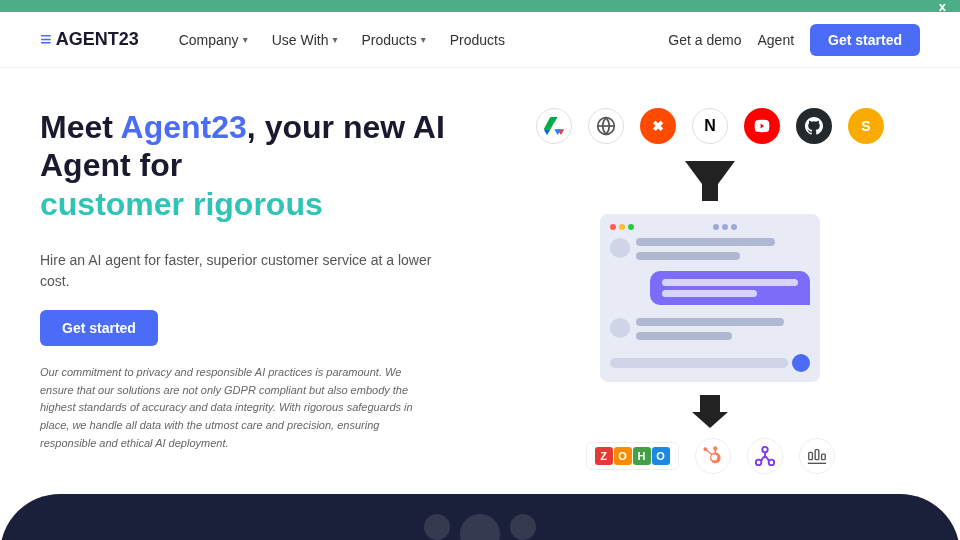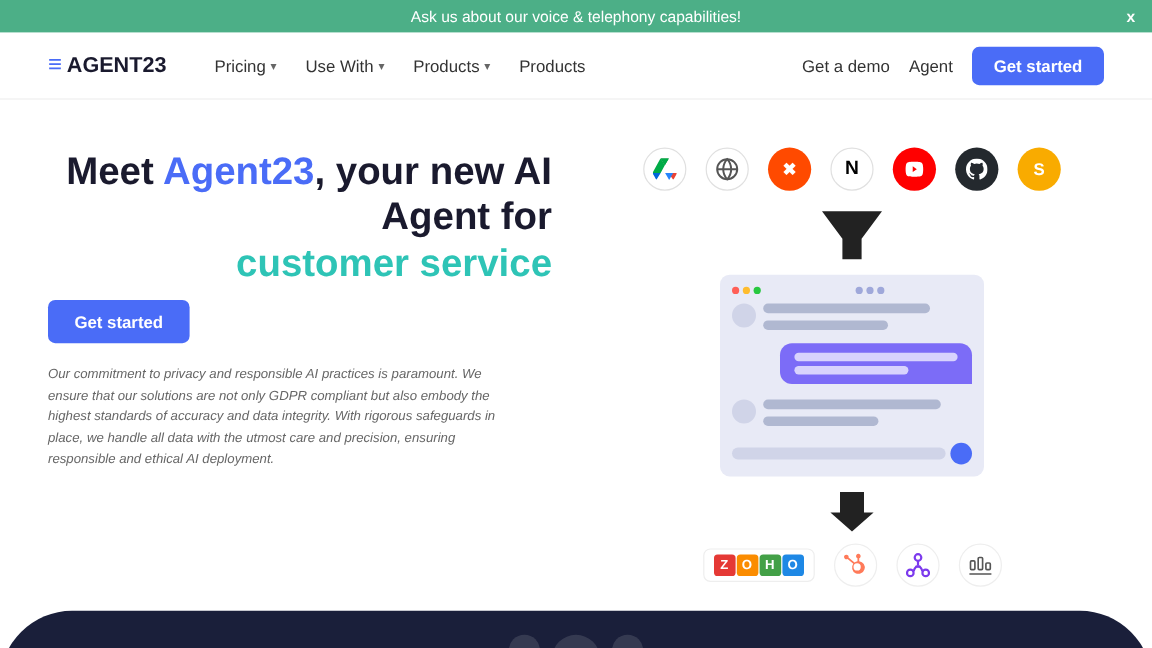--- a/index.html
+++ b/index.html
@@ -101,22 +101,21 @@
     }
     .hero-left {
       flex: 1;
       max-width: 440px;
     }
     .hero-title {
       font-size: 32px;
       font-weight: 700;
       line-height: 1.2;
       color: #1a1a2e;
-      margin-bottom: 12px;
-      text-align: right;
+      margin-bottom: 27px;
     }
     .hero-title .highlight-blue {
       color: #4a6cf7;
     }
     .hero-title .highlight-green {
       color: #2ec4b6;
       display: block;
     }
     .hero-subtitle {
       font-size: 14px;
@@ -314,32 +313,31 @@
     .main-content {
       display: flex;
       flex-direction: column;
       height: calc(540px - 32px - 56px);
     }
   </style>
 </head>
 <body>
 
 <div class="top-banner">
-  <span>Ask us about our voice &amp; telephony capabilities!</span>
   <span class="banner-close">x</span>
 </div>
 
 <nav>
   <div class="logo">
     <span class="logo-icon">≡</span>
     <span>AGENT23</span>
   </div>
   <div class="nav-links">
     <span class="nav-link">
-      <span>Pricing</span>
+      <span>Company</span>
       <span class="chevron">▾</span>
     </span>
     <span class="nav-link">
       <span>Use With</span>
       <span class="chevron">▾</span>
     </span>
     <span class="nav-link">
       <span>Products</span>
       <span class="chevron">▾</span>
     </span>
@@ -354,22 +352,23 @@
   </div>
 </nav>
 
 <div class="main-content">
 
   <div class="hero">
 
     <div class="hero-left">
       <h1 class="hero-title">
         <span>Meet </span><span class="highlight-blue">Agent23</span><span>, your new AI Agent for</span>
-        <span class="highlight-green">customer service</span>
+        <span class="highlight-green">customer rigorous</span>
       </h1>
+      <p class="hero-subtitle">Hire an AI agent for faster, superior customer service at a lower cost.</p>
       <button class="btn-hero">Get started</button>
       <p class="hero-privacy">Our commitment to privacy and responsible AI practices is paramount. We ensure that our solutions are not only GDPR compliant but also embody the highest standards of accuracy and data integrity. With rigorous safeguards in place, we handle all data with the utmost care and precision, ensuring responsible and ethical AI deployment.</p>
     </div>
 
     <div class="hero-right">
 
       <div class="icons-row">
 
         <div class="icon-circle" style="background:#fff; border:1px solid #e0e0e0;">
           <svg width="20" height="20" viewBox="0 0 87.3 78">

